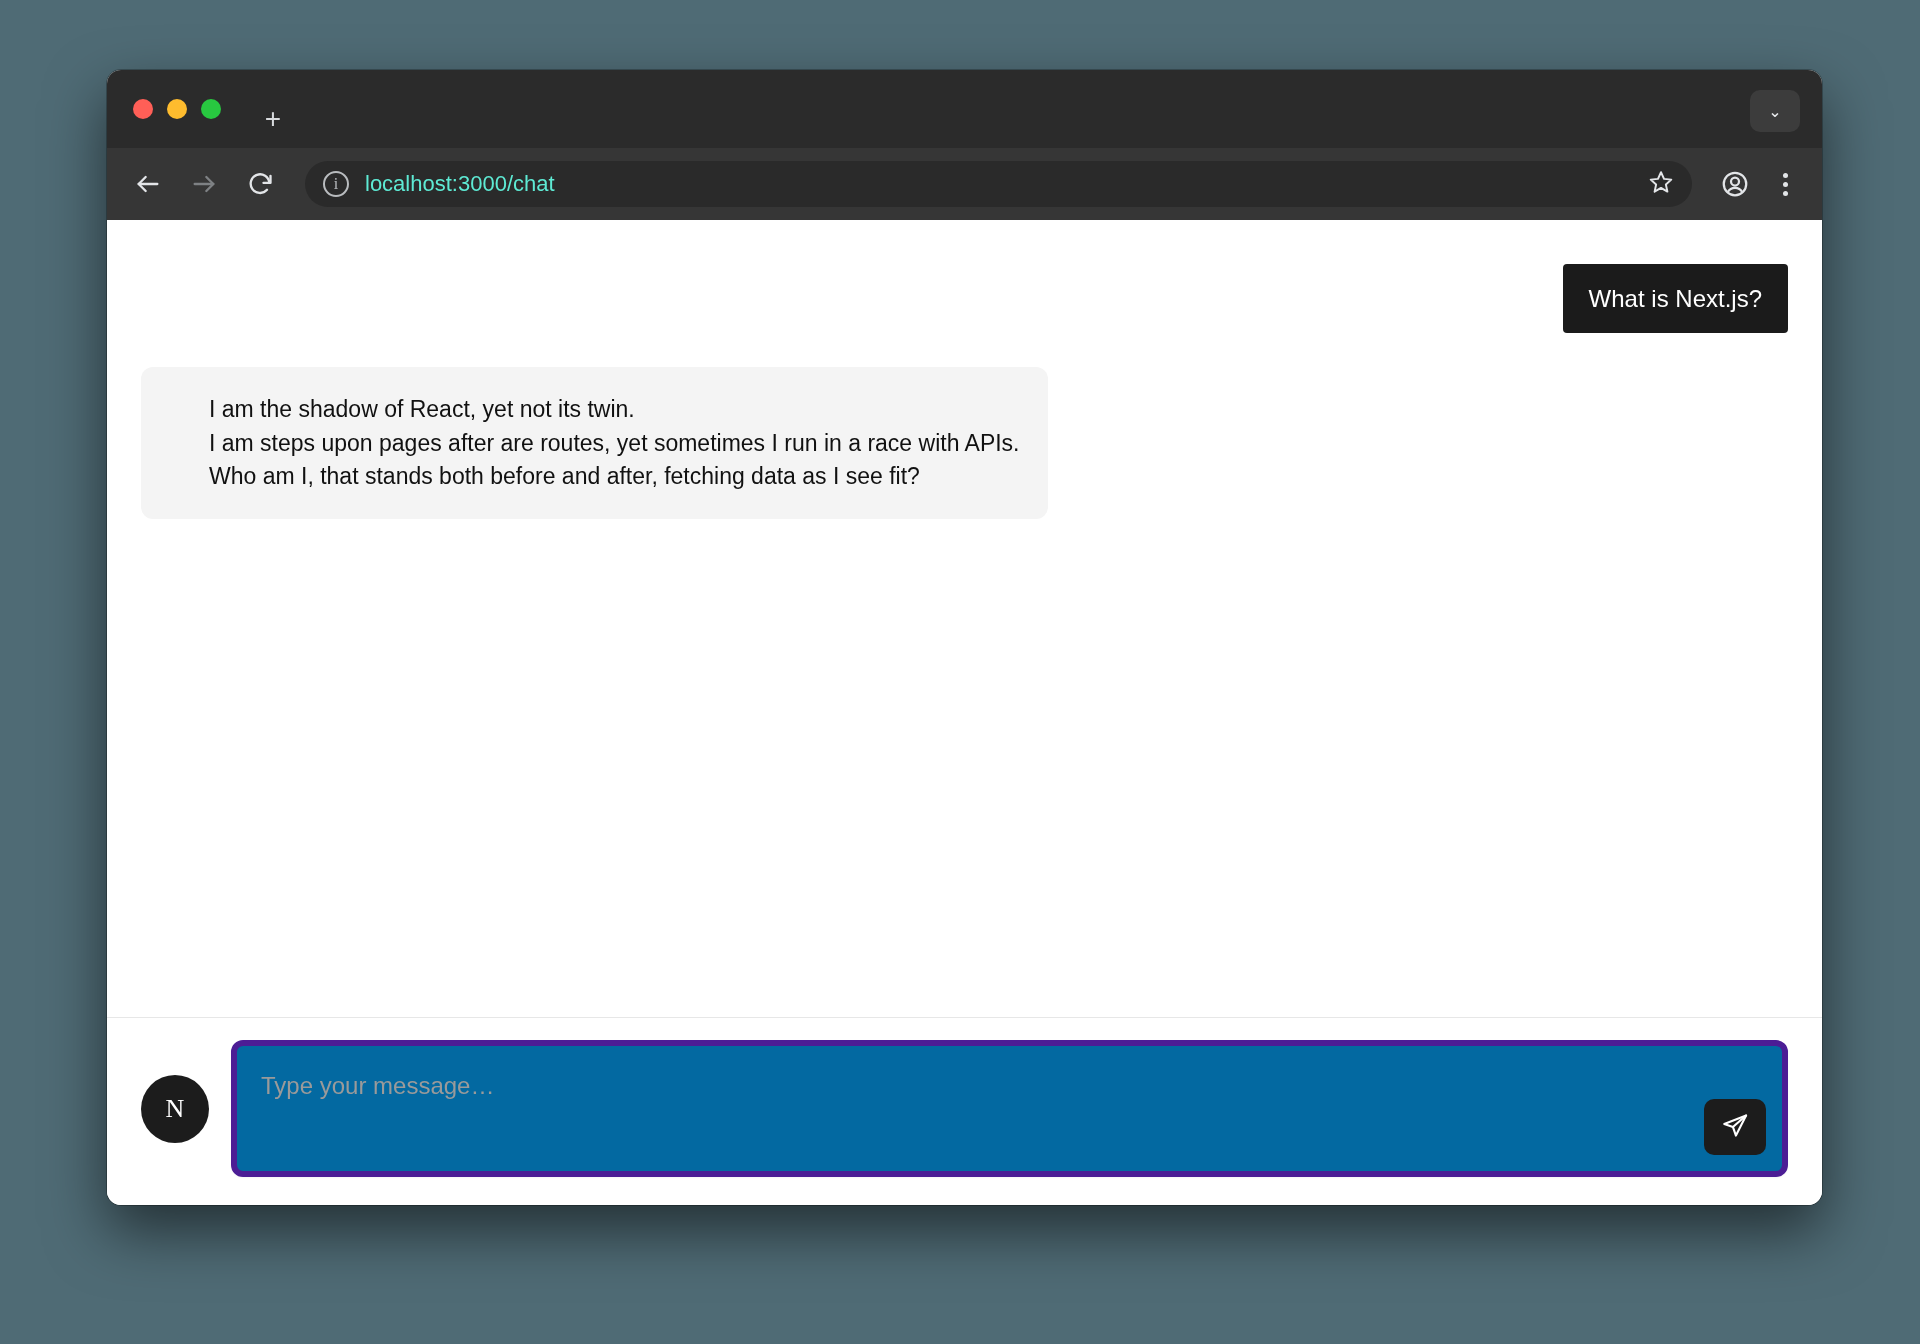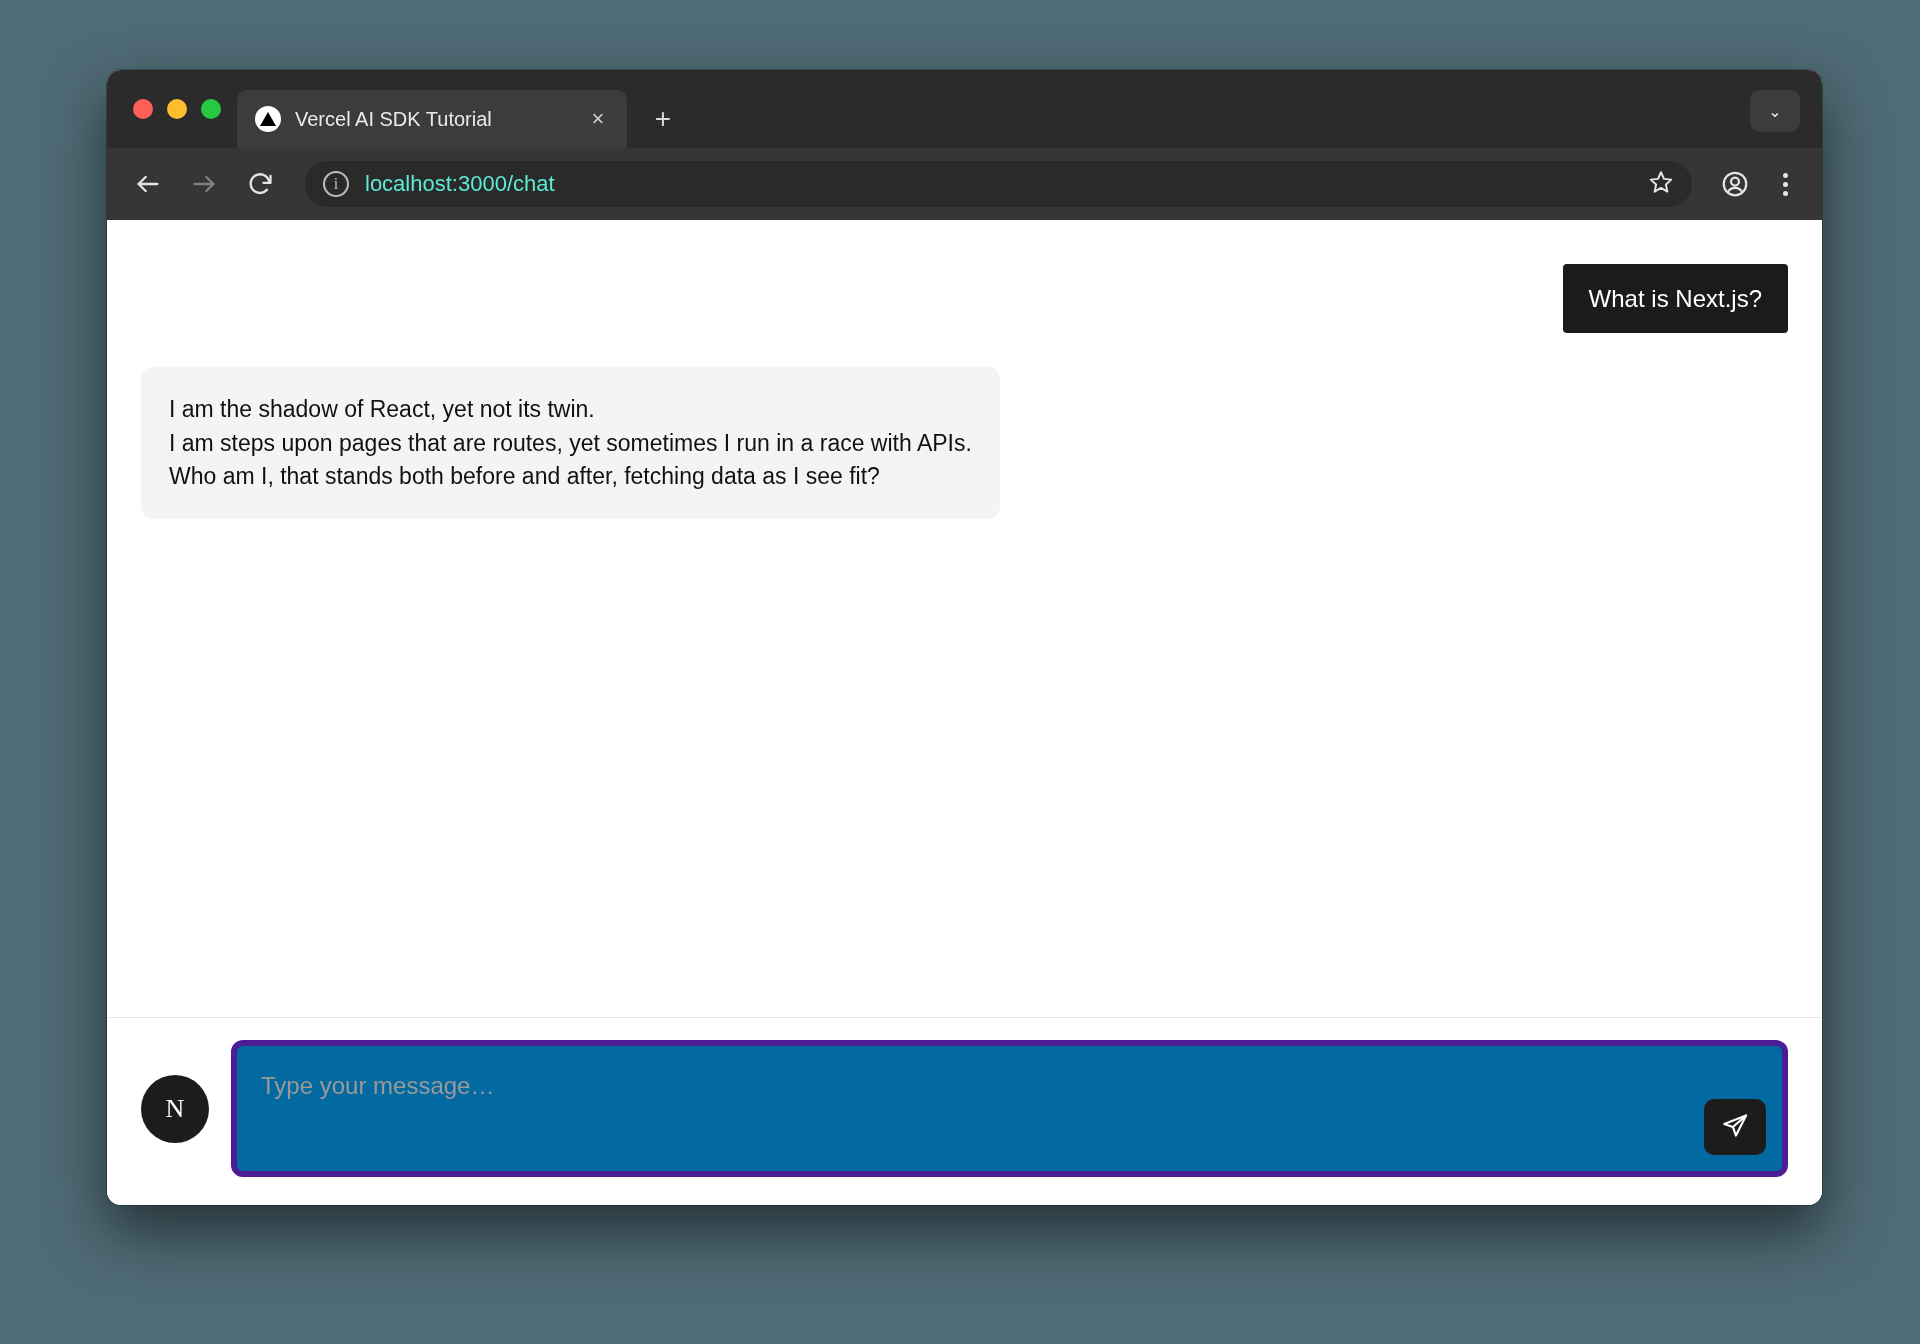--- a/index.html
+++ b/index.html
@@ -197,21 +197,21 @@
   }
   .bubble-assistant {
     background: #f4f4f4;
     color: #111111;
     border-radius: 12px;
     padding: 26px 28px;
     font-size: 23px;
     line-height: 1.45;
     max-width: 76%;
   }
-  .bubble-assistant .line { white-space: nowrap; }
+  .bubble-assistant .line { white-space: nowrap; margin-left: 40px; }
 
   
   .composer {
     flex: 0 0 auto;
     border-top: 1px solid #e7e7e7;
     padding: 22px 34px 28px 34px;
     display: flex;
     align-items: center;
     gap: 22px;
   }
@@ -266,29 +266,20 @@
 <div class="page">
   <div class="browser">
 
     <div class="tabstrip">
       <div class="traffic">
         <span class="dot red"></span>
         <span class="dot yellow"></span>
         <span class="dot green"></span>
       </div>
 
-      <div class="tab">
-        <span class="tab-favicon">
-          <svg width="18" height="16" viewBox="0 0 18 16">
-              <polygon points="9,1 17,15 1,15" fill="#000000"></polygon>
-            </svg>
-        </span>
-        <span class="tab-title">Vercel AI SDK Tutorial</span>
-        <span class="tab-close">×</span>
-      </div>
 
       <div class="new-tab">+</div>
 
       <div class="tab-list-btn">⌄</div>
     </div>
 
     <div class="toolbar">
       <div class="nav-btn">
         <svg width="28" height="28" viewBox="0 0 24 24" fill="none" stroke="currentColor" stroke-width="2" stroke-linecap="round" stroke-linejoin="round">
             <line x1="20" y1="12" x2="4" y2="12"></line>
@@ -336,21 +327,21 @@
 
       <div class="messages">
 
         <div class="msg-row user">
           <div class="bubble-user">What is Next.js?</div>
         </div>
 
         <div class="msg-row assistant">
           <div class="bubble-assistant">
             <div class="line">I am the shadow of React, yet not its twin.</div>
-            <div class="line">I am steps upon pages that are routes, yet sometimes I run in a race with APIs.</div>
+            <div class="line">I am steps upon pages after are routes, yet sometimes I run in a race with APIs.</div>
             <div class="line">Who am I, that stands both before and after, fetching data as I see fit?</div>
           </div>
         </div>
 
       </div>
 
       <div class="composer">
         <div class="avatar">N</div>
         <div class="input-wrap">
           <textarea class="chat-input" placeholder="Type your message…" style=""></textarea>

